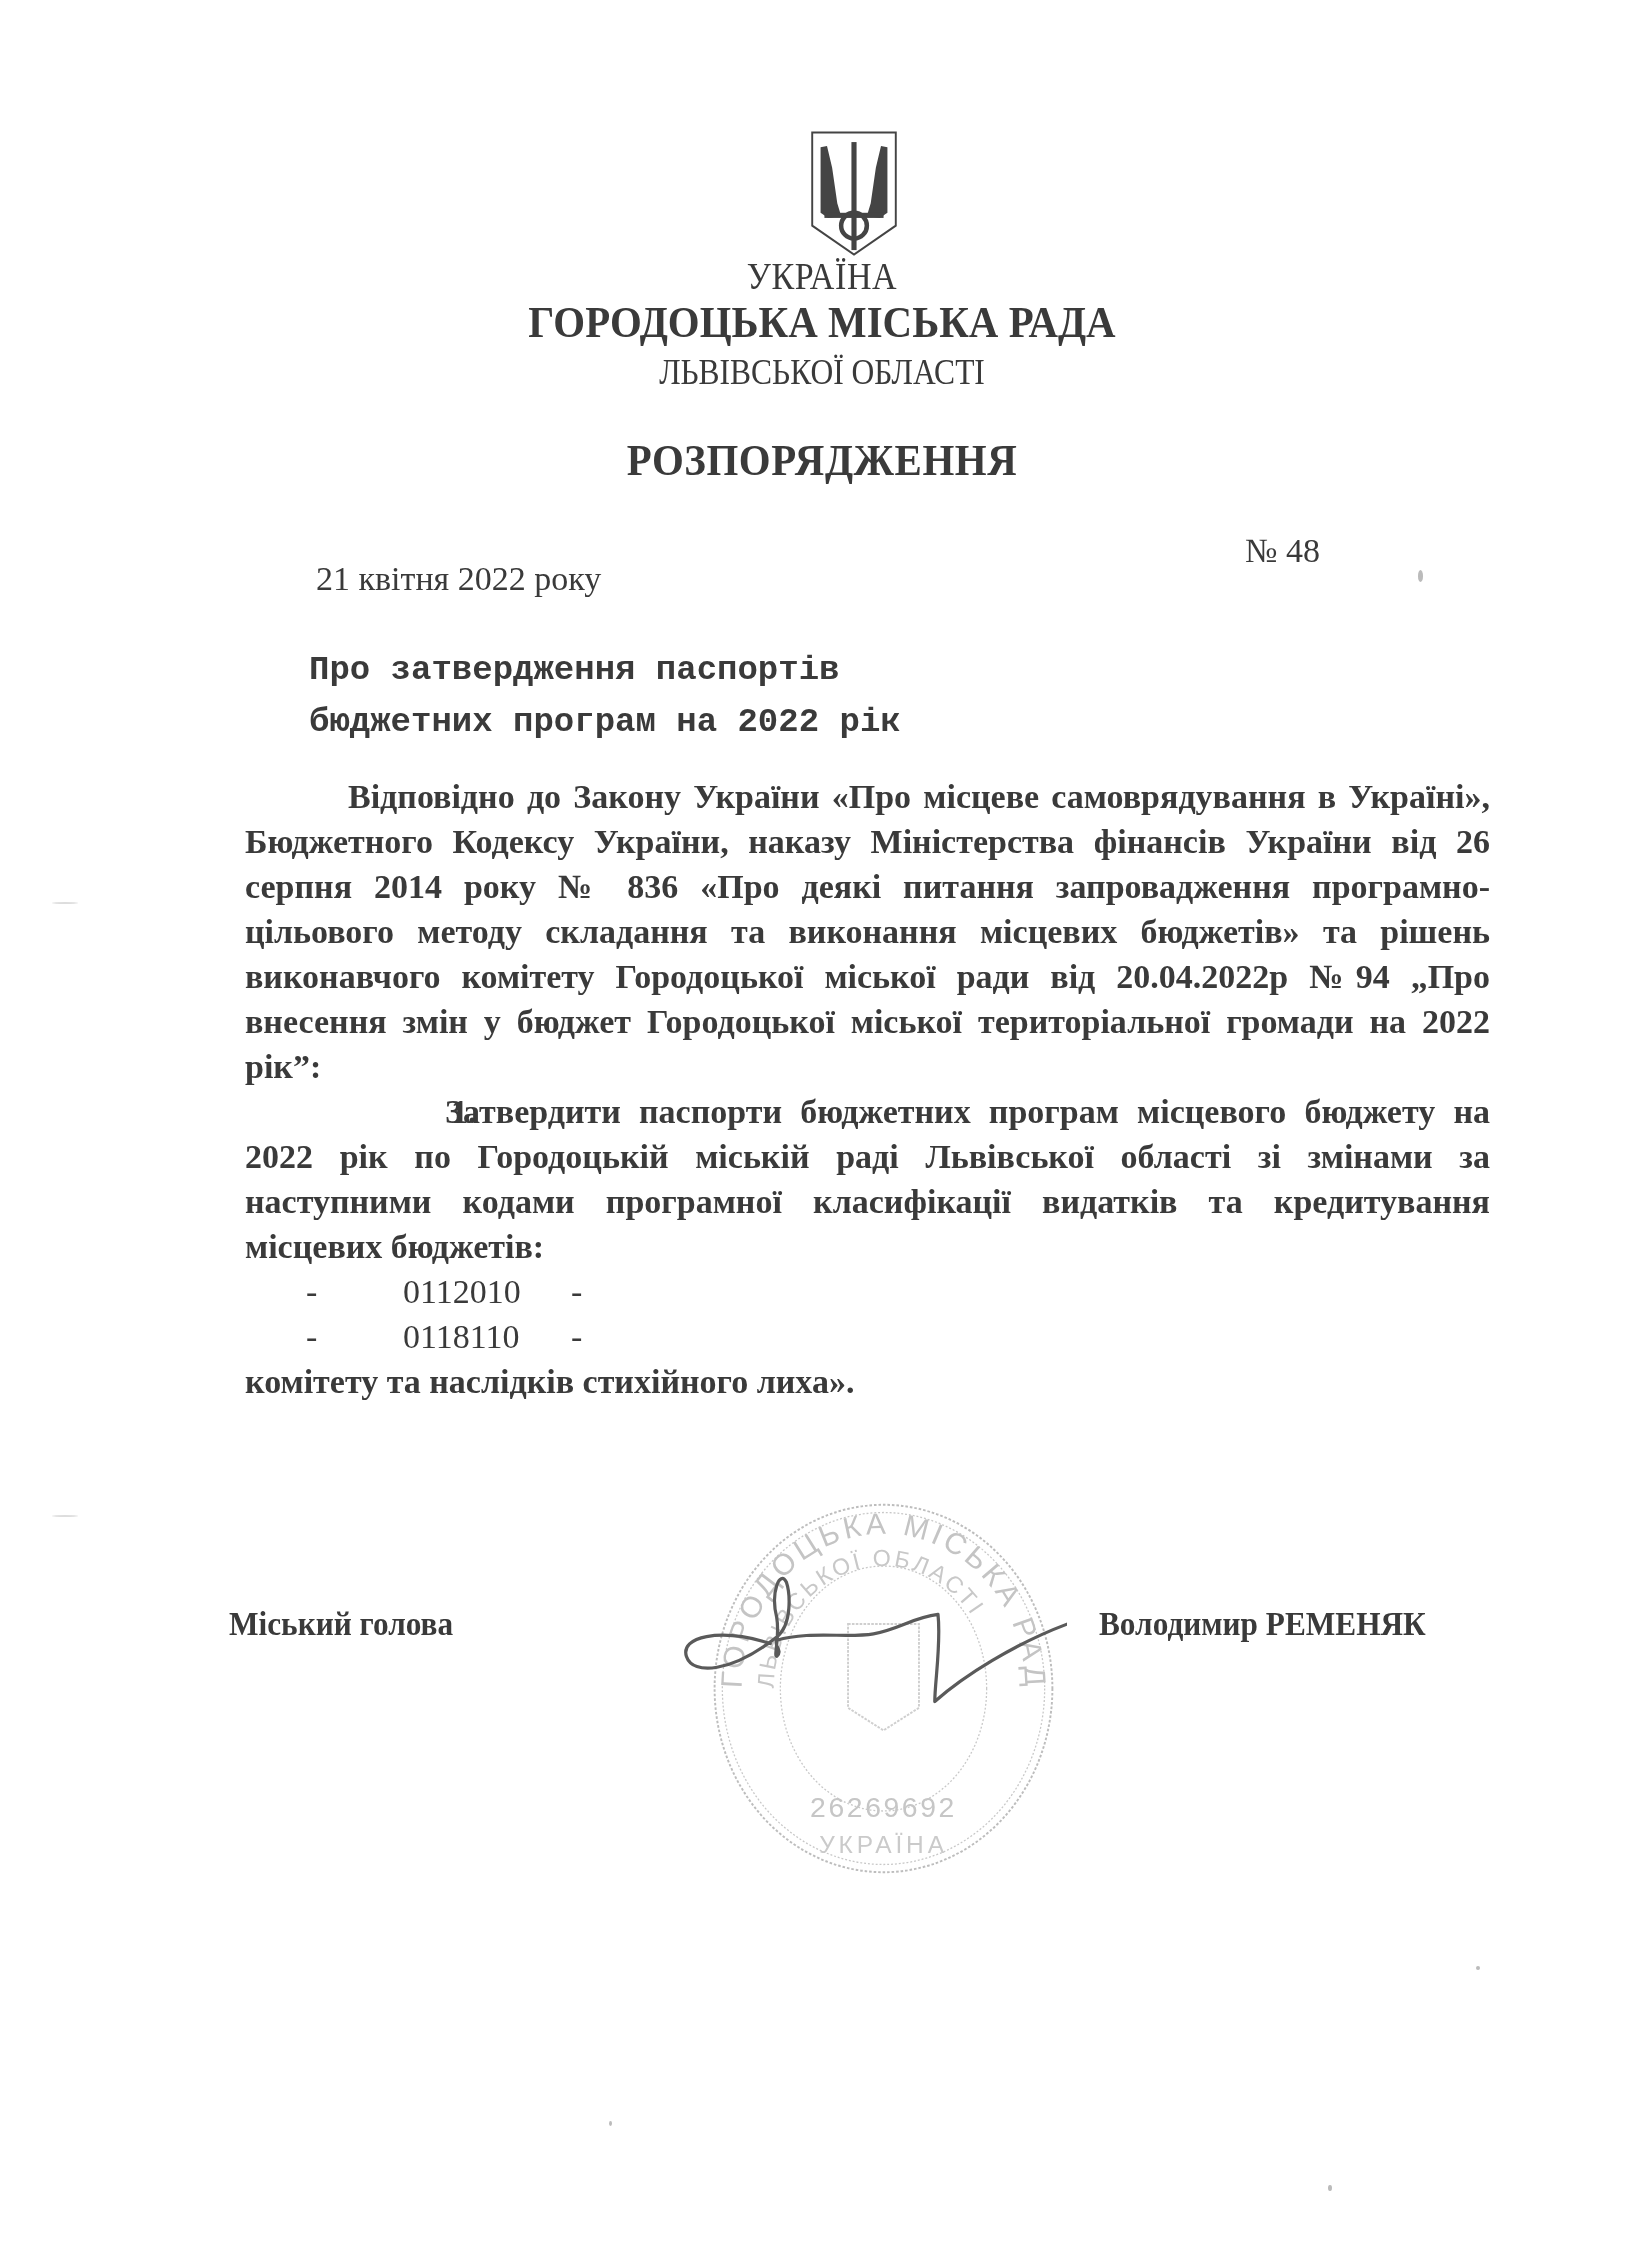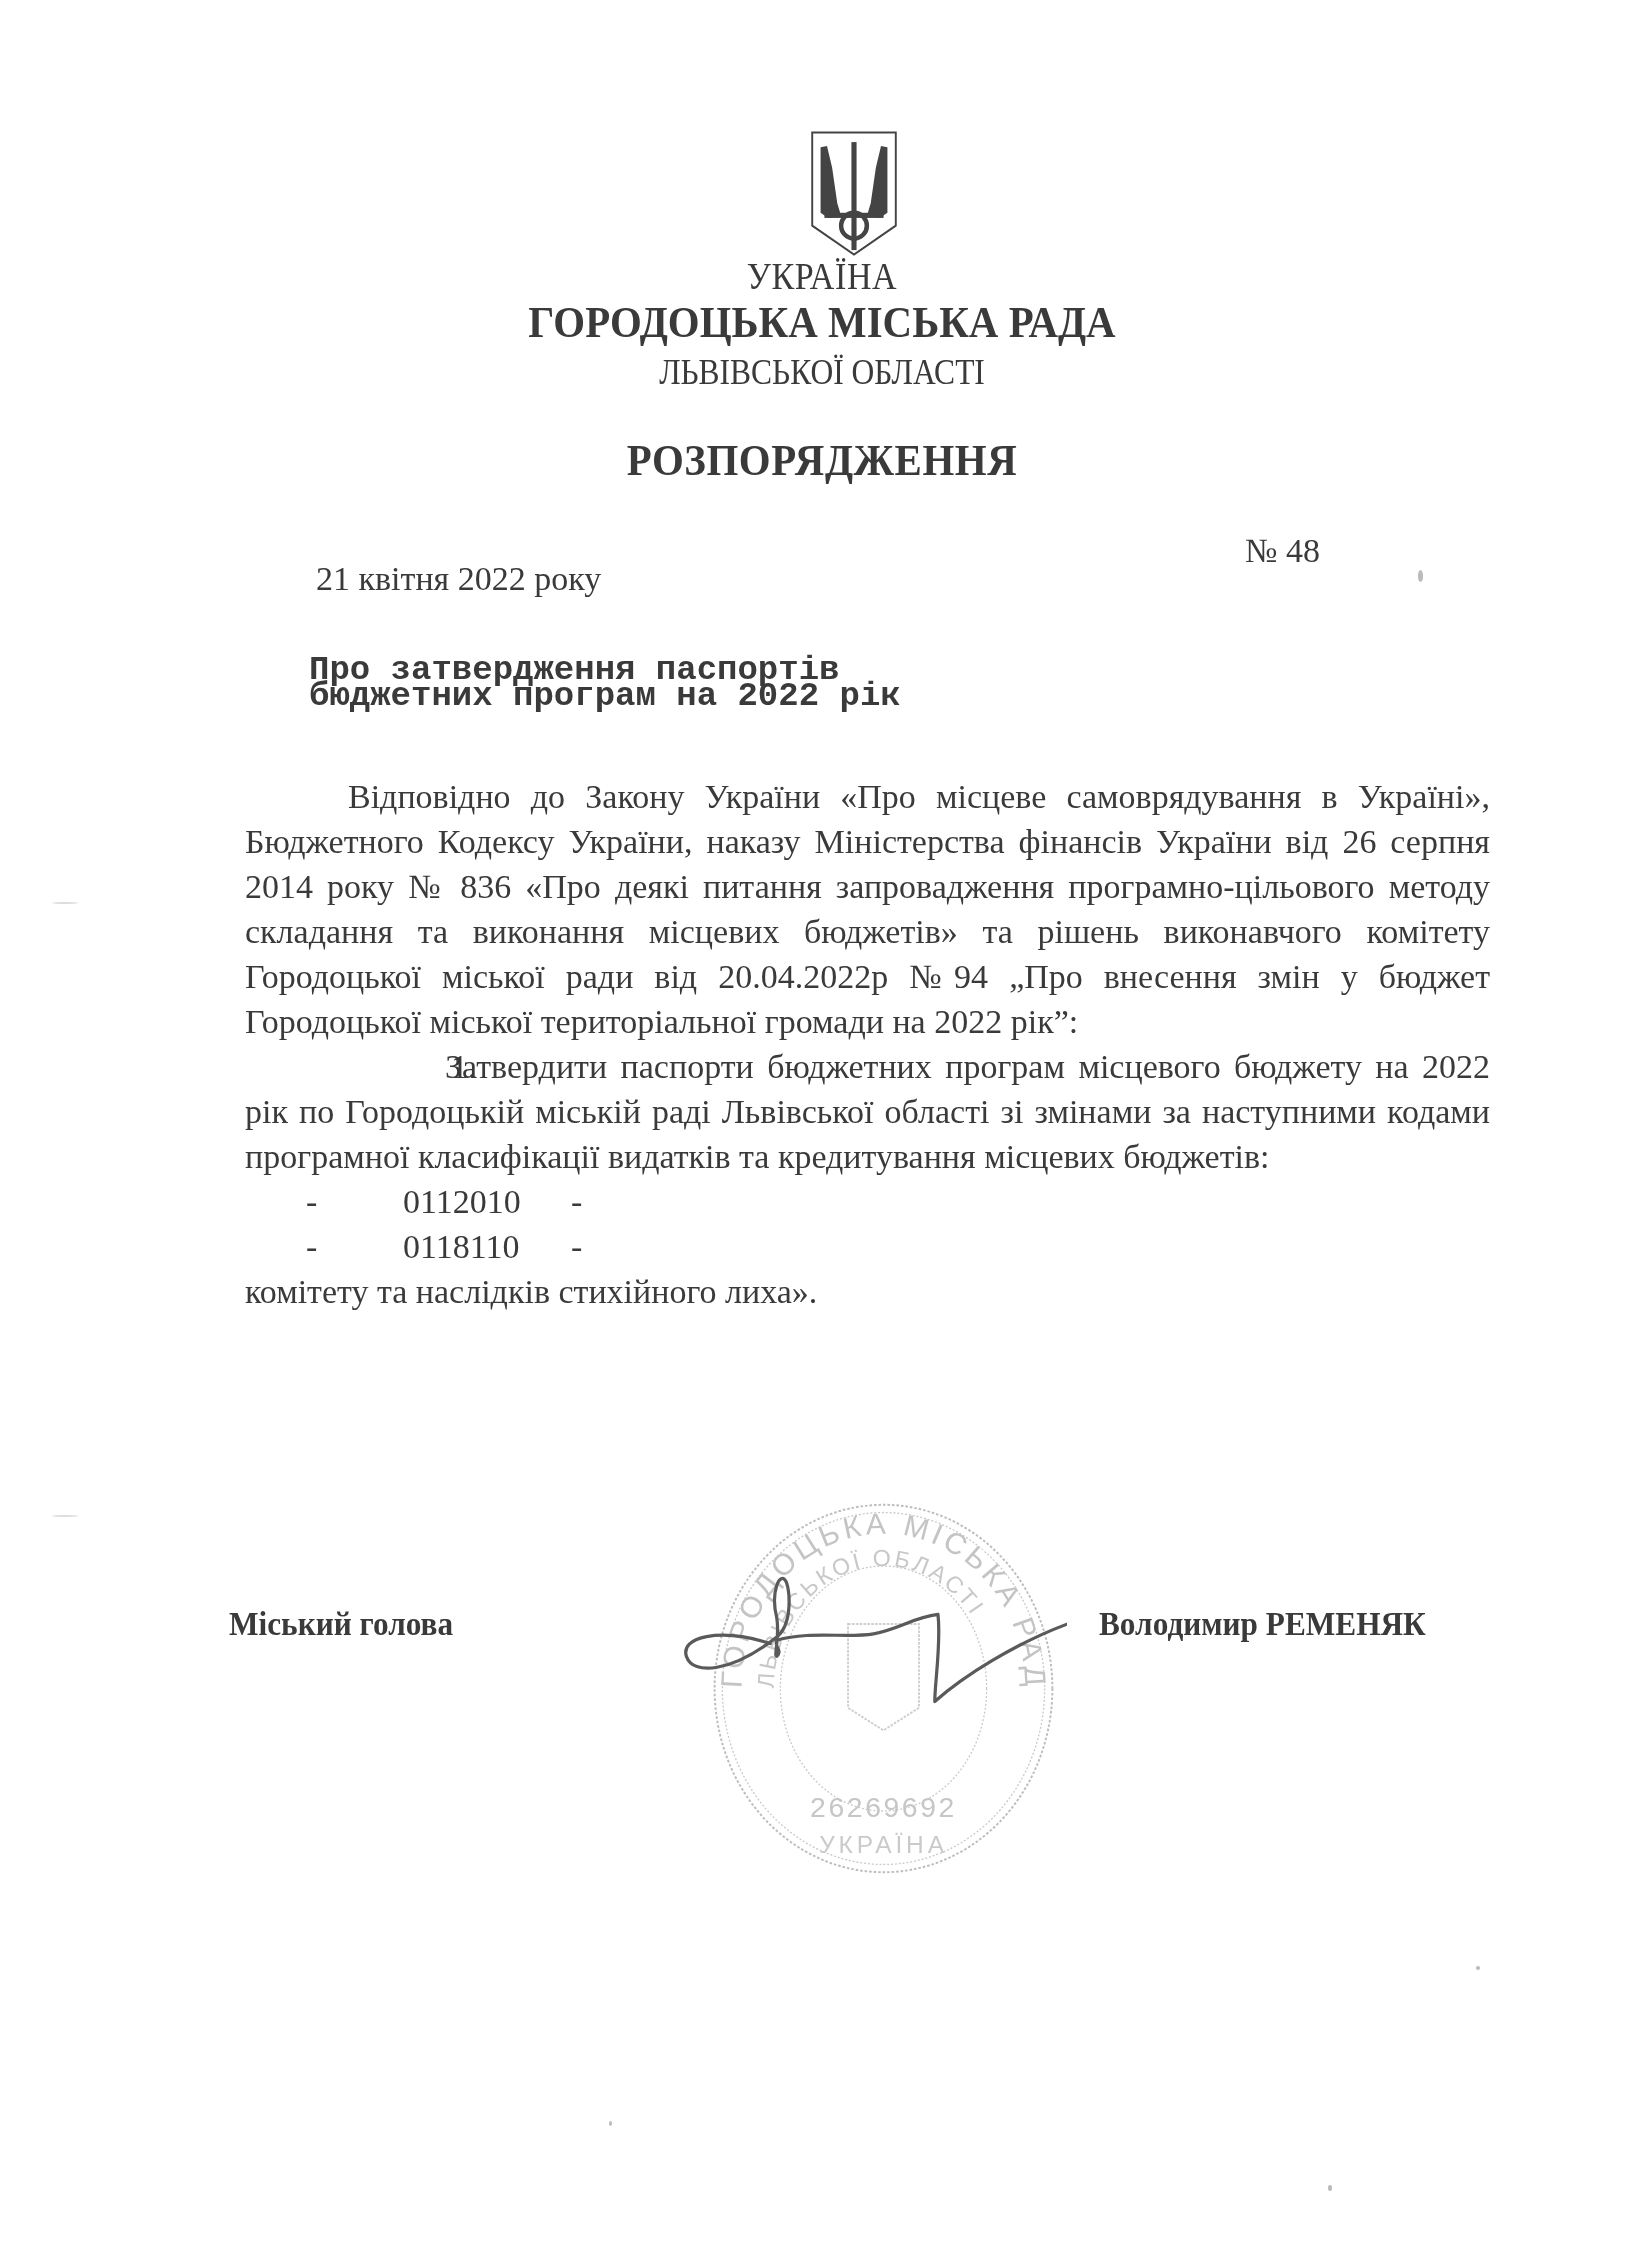--- a/index.html
+++ b/index.html
@@ -9,23 +9,23 @@
   .center { left: 0; width: 1644px; text-align: center; }
   #coat { left: 809px; top: 129px; width: 90px; height: 129px; }
   .h-country { top: 255px; font-size: 37px; letter-spacing: 0.6px; transform: scaleX(0.92); }
   .h-council { top: 297px; font-size: 44px; font-weight: bold; transform: scaleX(0.93); }
   .h-region { top: 353px; font-size: 35px; transform: scaleX(0.9); }
   .h-doctype { top: 435px; font-size: 44px; font-weight: bold; letter-spacing: 0.6px; transform: scaleX(0.93); }
   .date { left: 316px; top: 560px; font-size: 34px; }
   .number { left: 1245px; top: 532px; font-size: 34px; }
   .title { left: 309px; font-size: 34px; font-weight: bold; font-family: Liberation Mono, monospace; }
   .t1 { top: 651px; }
-  .t2 { top: 677px; }
+  .t2 { top: 703px; }
   .body-text { left: 245px; width: 1245px; font-size: 34px; line-height: 45px; top: 774px; }
-  .p { margin: 0; text-align: justify; text-align-last: left; }
+  .p { margin: 0; text-align: justify; text-align-last: left; font-weight: bold; }
   .ind { text-indent: 103px; }
   .num-label { display: inline-block; width: 97px; }
   .dash-row { display: flex; margin: 0; }
   .dash { width: 97px; padding-left: 61px; box-sizing: content-box; }
   .code { width: 168px; }
   .dash-text { flex: 1; text-align: justify; text-align-last: justify; }
   .cont { padding-left: 297px; margin: 0; }
   .sig-role { left: 229px; top: 1605px; font-size: 34px; font-weight: bold; transform: scaleX(0.92); transform-origin: left; }
   .sig-name { left: 1099px; top: 1605px; font-size: 34px; font-weight: bold; transform: scaleX(0.92); transform-origin: left; }
   #stamp { left: 703px; top: 1495px; width: 361px; height: 387px; }

